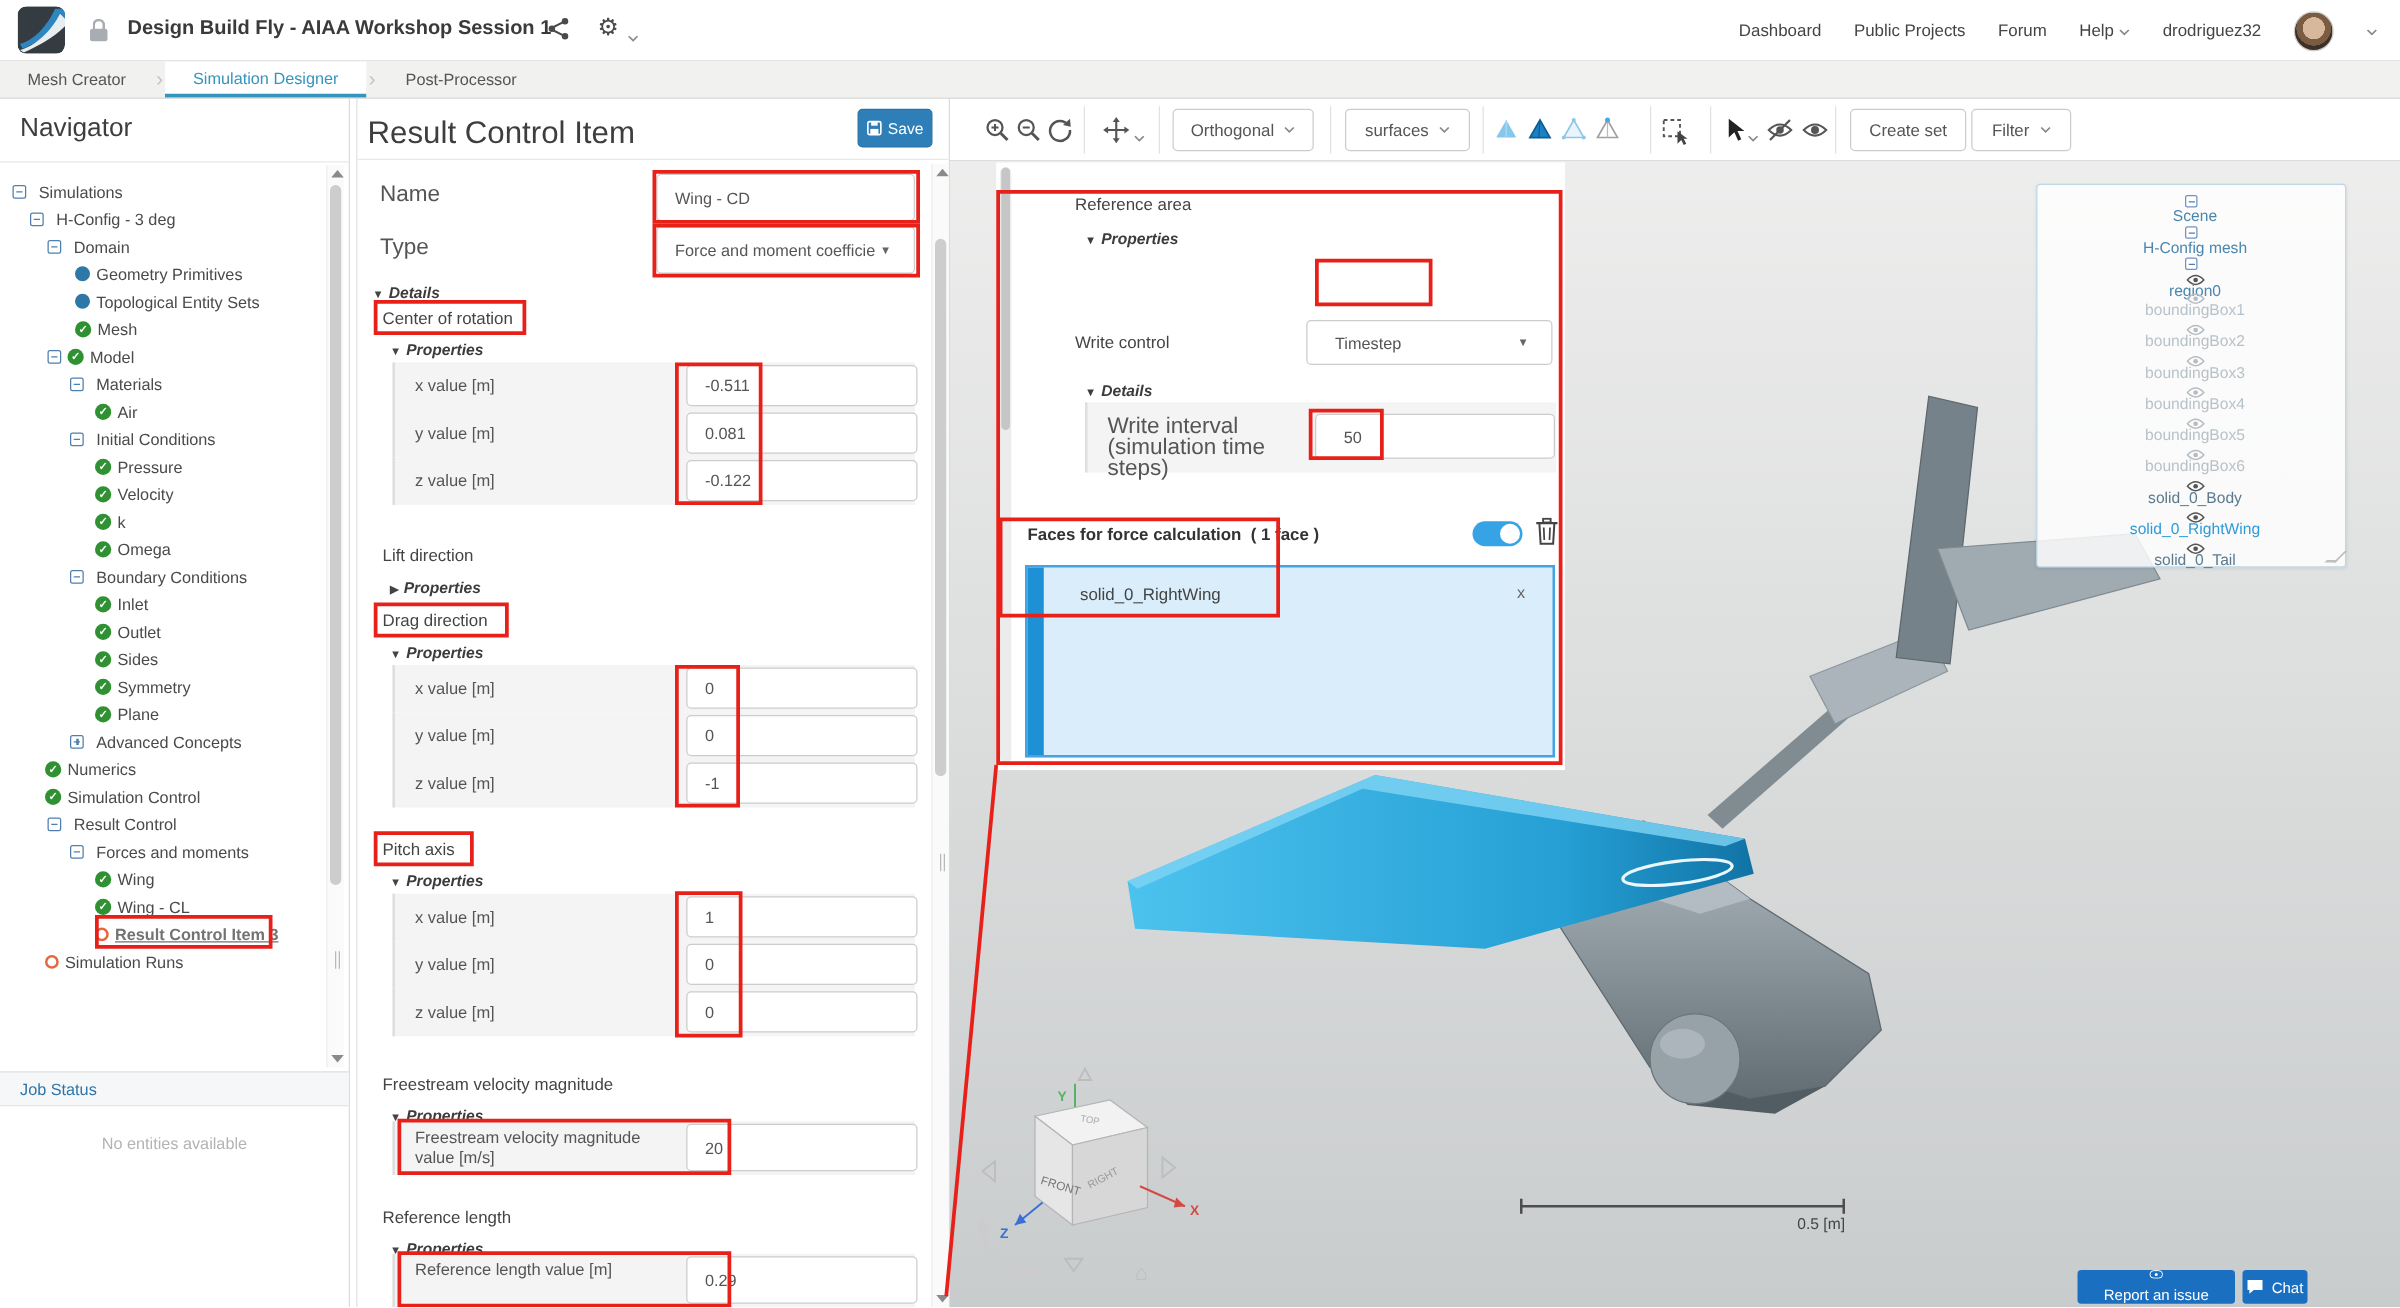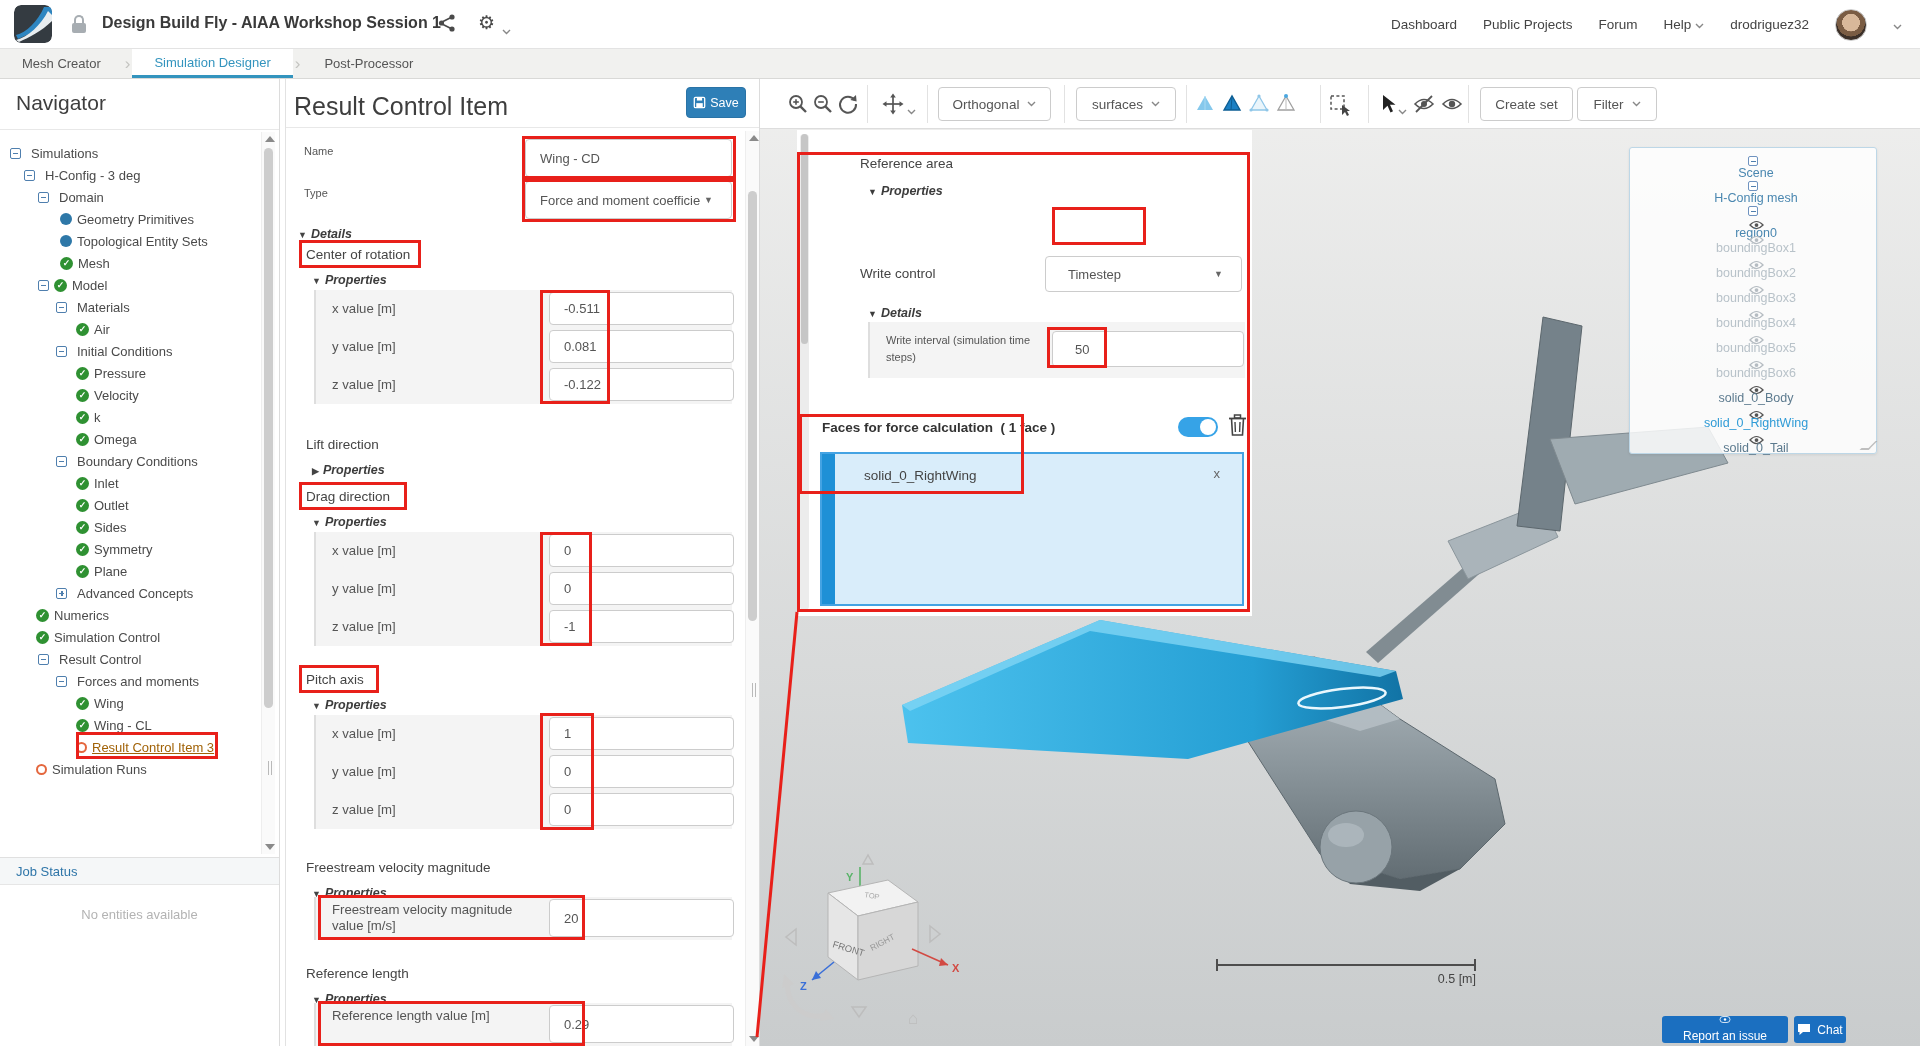--- a/index.html
+++ b/index.html
@@ -26,21 +26,21 @@
   .tab.active { background:#fff; color:#3394be; border-bottom:3px solid #3394be; }
   .tab-sep { color:#c4c4c0; font-size:17px; display:flex; align-items:center; padding:0 2px; }
 
   
   .navigator { position:absolute; left:0; top:79px; width:280px; height:967px; background:#fff; border-right:1px solid #dcdcdc; z-index:10; }
   .nav-title { position:absolute; left:16px; top:12px; font-size:21px; color:#3e3e3e; }
   .nav-divider { position:absolute; left:0; top:50px; width:100%; height:1px; background:#e8e8e8; }
   .tree { position:absolute; left:0; top:55px; width:258px; height:700px; }
   .tree-row { position:absolute; left:0; width:100%; height:22px; display:flex; align-items:center; cursor:pointer; }
   .tree-label { font-size:13px; color:#4a4a4a; margin-left:5px; white-space:nowrap; }
-  .tree-row.selected .tree-label { color:#a16207; font-weight:normal; text-decoration:underline; }
+  .tree-row.selected .tree-label { color:#737373; font-weight:bold; text-decoration:underline; }
   .exp-box { width:11px; height:11px; border:1px solid #4f7fae; border-radius:2px; position:relative; background:#fff; flex:none; }
   .exp-box:before { content:""; position:absolute; left:2px; top:4px; width:5px; height:1.5px; background:#4f7fae; }
   .exp-box.plus:after { content:""; position:absolute; left:4px; top:2px; width:1.5px; height:5px; background:#4f7fae; }
   .ico-bluedot { width:12px; height:12px; border-radius:50%; background:#2e78a8; flex:none; }
   .ico-check { width:13px; height:13px; border-radius:50%; background:#2f9132; color:#fff; font-size:9px; font-weight:bold; text-align:center; line-height:13px; flex:none; }
   .ico-orange { width:11px; height:11px; border-radius:50%; border:2.5px solid #e4673e; background:transparent; flex:none; }
   .exp-gap { width:5px; flex:none; }
 
   .job-status { position:absolute; left:0; top:778px; width:279px; }
   .job-header { height:28px; background:#f5f7f8; border-top:1px solid #e0e0e0; border-bottom:1px solid #e6e6e6; display:flex; align-items:center; padding-left:16px; font-size:13px; color:#2e75a8; cursor:pointer; }
@@ -52,21 +52,21 @@
   .varrow { position:absolute; left:3px; width:0; height:0; border-left:5px solid transparent; border-right:5px solid transparent; }
   .varrow.up { border-bottom:6px solid #8a8a8a; }
   .varrow.down { border-top:6px solid #8a8a8a; }
   .grip { position:absolute; width:4px; height:14px; border-left:1.5px solid #b9b9b9; border-right:1.5px solid #b9b9b9; }
 
   
   .panel { position:absolute; left:285px; top:79px; width:475px; height:967px; background:#fff; border-left:1px solid #e2e2e2; border-right:1px solid #dcdcdc; overflow:hidden; z-index:10; }
   .panel-title { position:absolute; left:8px; top:13px; font-size:25px; color:#3e3e3e; }
   .save-btn { position:absolute; left:400px; top:8px; width:60px; height:31px; background:#2e7fb7; border:1px solid #2a73a6; border-radius:4px; color:#fff; font-size:12.5px; display:flex; align-items:center; justify-content:center; gap:4px; cursor:pointer; }
   .panel-divider { position:absolute; left:0; top:48px; width:100%; height:1px; background:#e8e8e8; }
-  .frm-label { position:absolute; font-size:11px; color:#555; }
+  .frm-label { position:absolute; font-size:18px; color:#555; }
   .frm-input { position:absolute; background:#fff; border:1px solid #ccc; border-radius:4px; font-size:13px; color:#555; display:flex; align-items:center; padding-left:14px; }
   .frm-select { position:absolute; background:#fff; border:1px solid #ccc; border-radius:4px; font-size:13px; color:#555; display:flex; align-items:center; padding:0 18px 0 14px; cursor:pointer; }
   .frm-select .caret { margin-left:auto; font-size:9px; color:#666; }
   .sec-head { position:absolute; left:20px; font-size:13.5px; color:#444; white-space:nowrap; }
   .fold { position:absolute; left:26px; font-size:12.5px; font-weight:bold; font-style:italic; color:#3c3c3c; cursor:pointer; }
   .fold .tri { font-style:normal; font-size:9px; margin-right:4px; color:#444; }
   .row-strip { position:absolute; left:28px; width:418px; background:#f4f4f4; border-left:2px solid #dedede; }
   .row-strip .rlabel { position:absolute; left:16px; font-size:13.2px; color:#555; line-height:16px; }
   .row-strip .rinput { position:absolute; left:233px; width:185px; background:#fff; border:1px solid #ccc; border-radius:4px; font-size:13px; color:#555; display:flex; align-items:center; padding-left:14px; }
 

